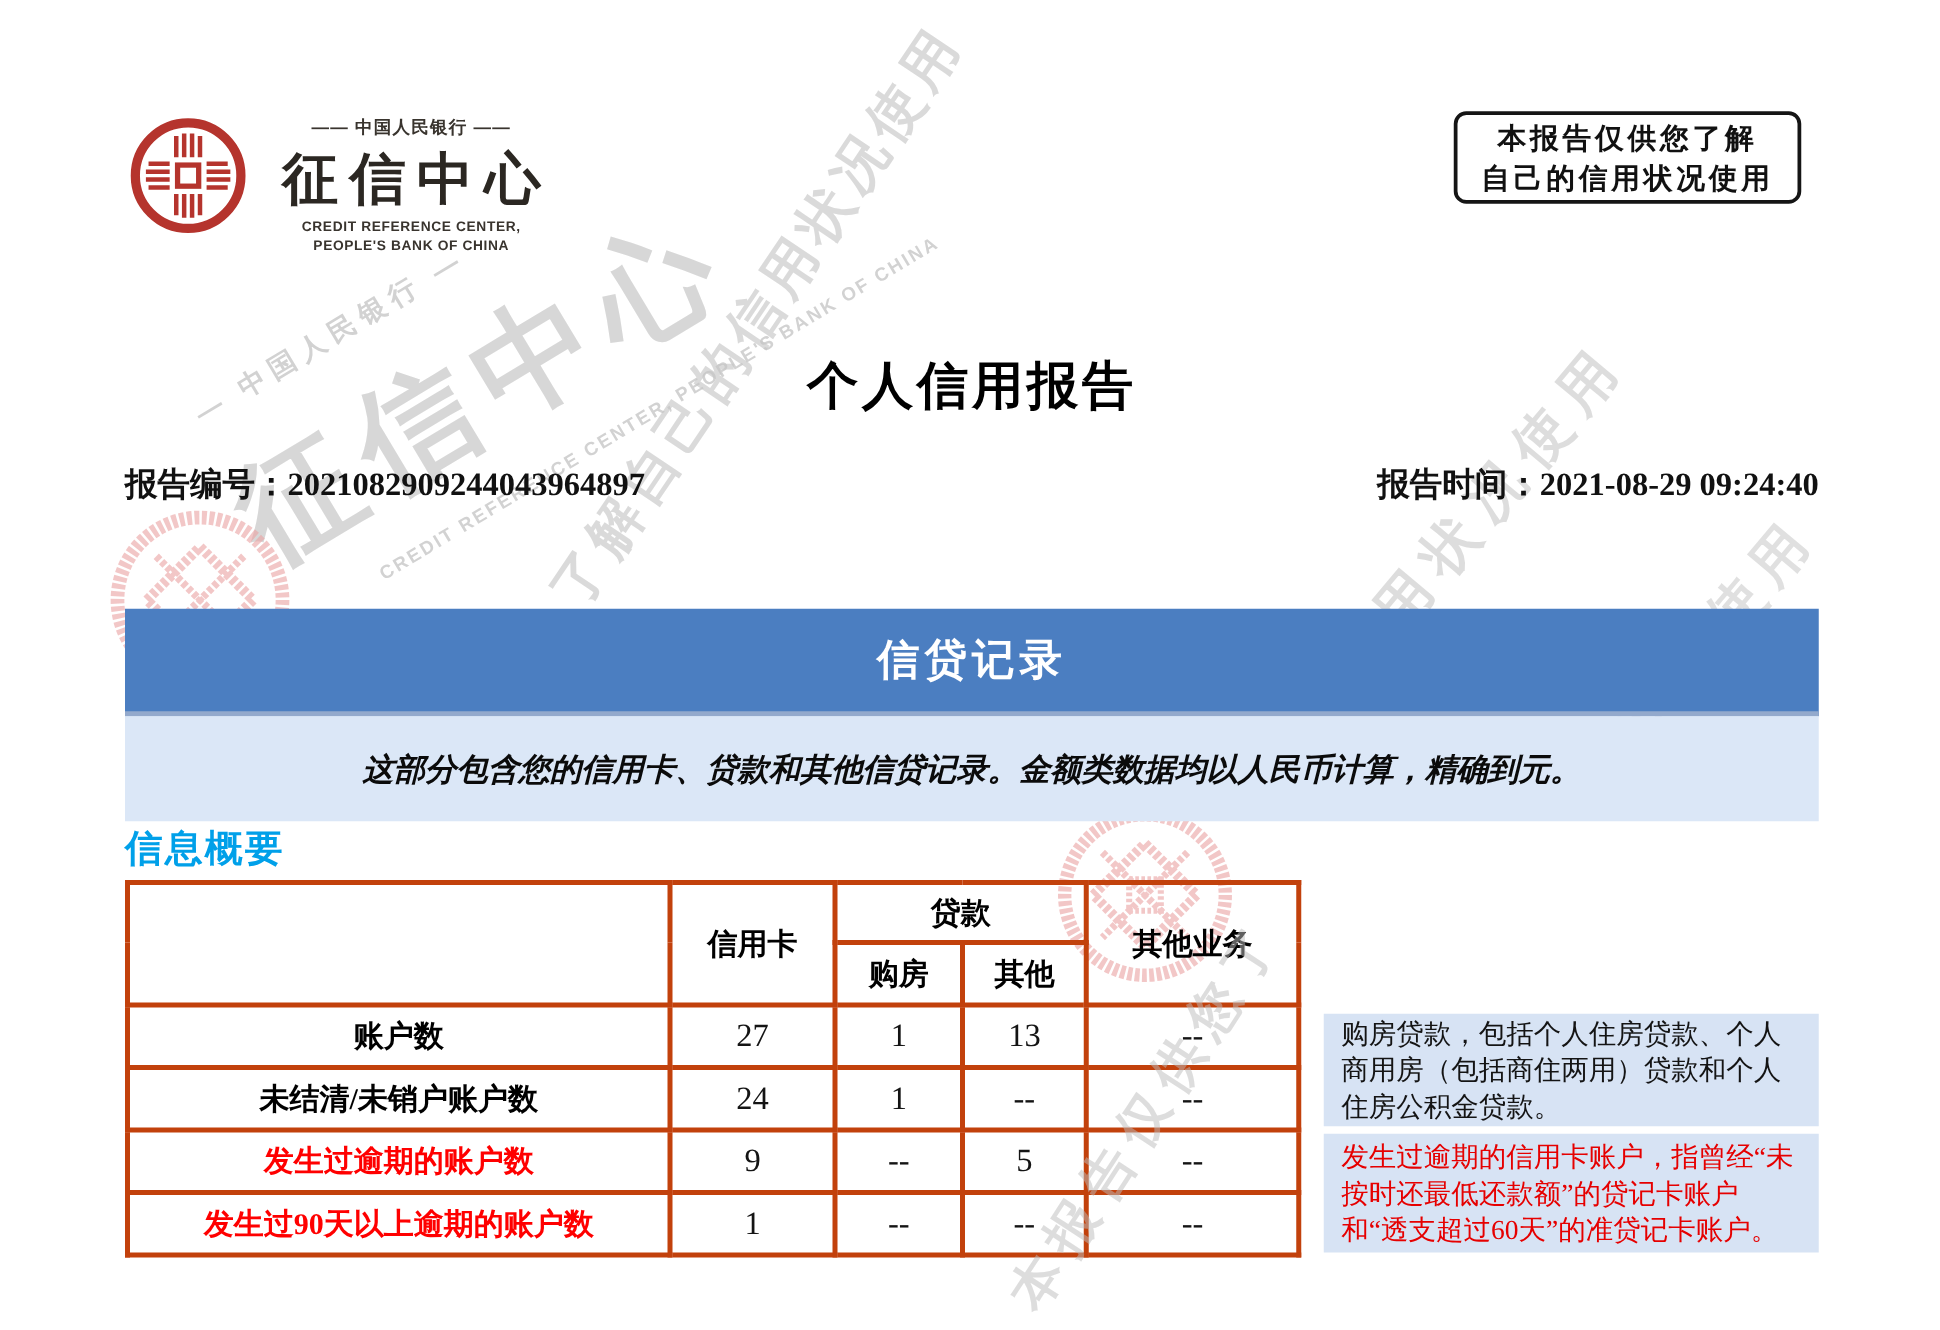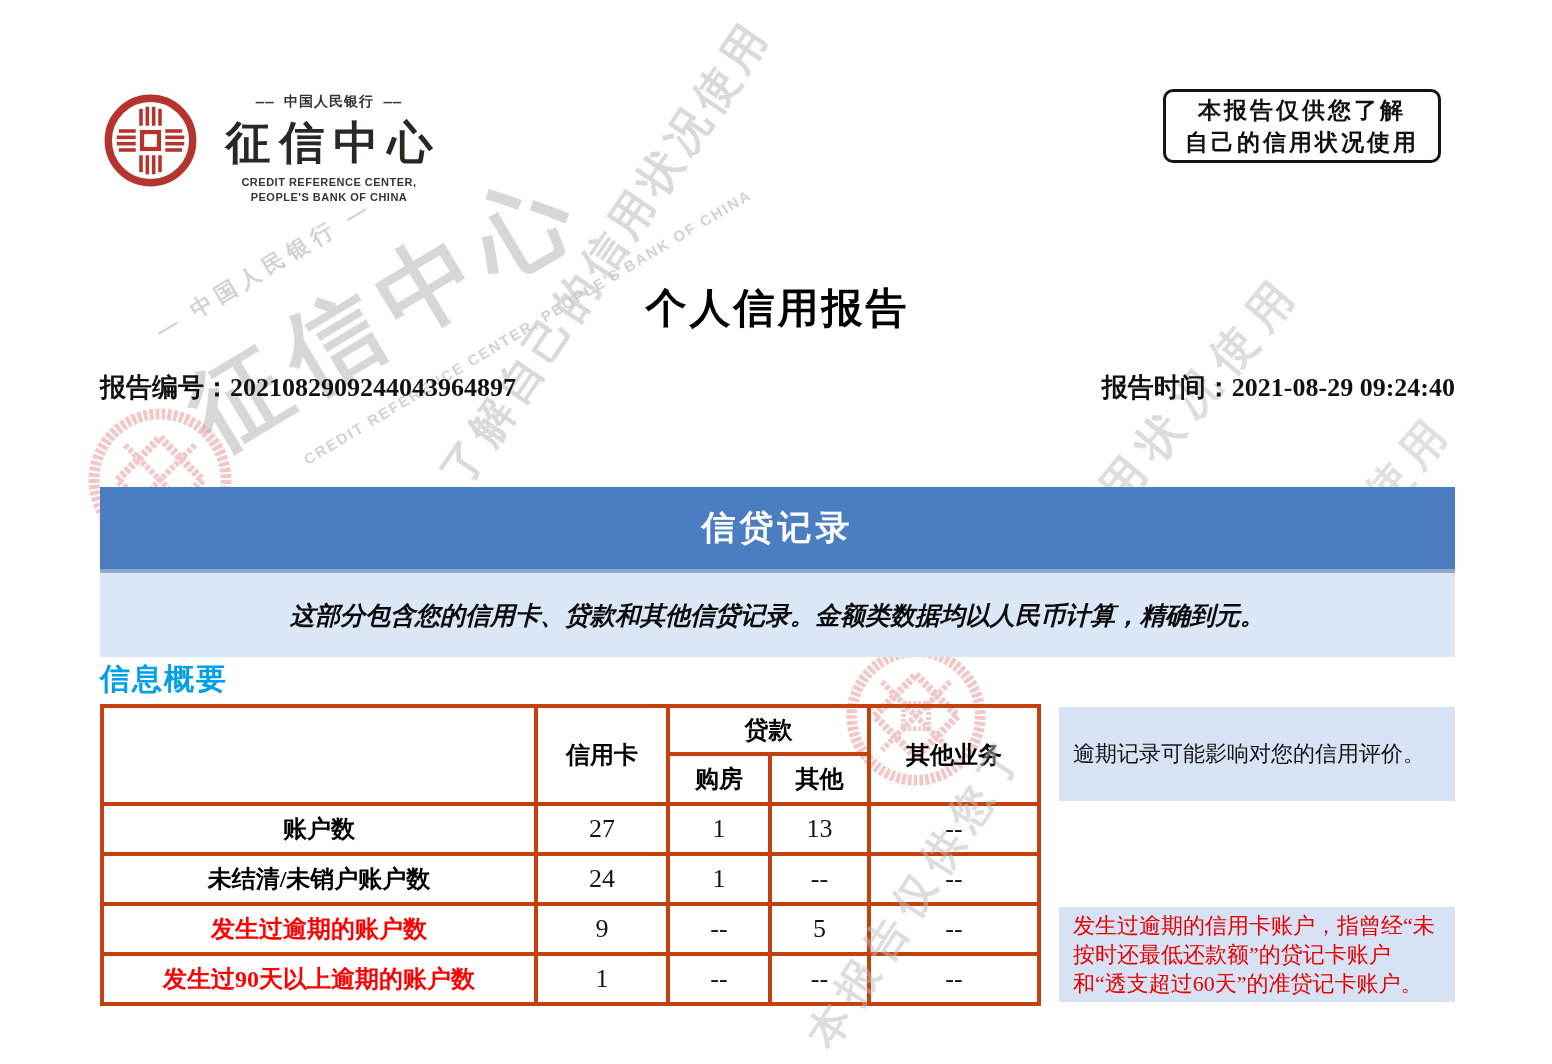--- a/index.html
+++ b/index.html
@@ -16,21 +16,21 @@
   .wm-en{left:305px;top:452px;font-size:15px;letter-spacing:2px;transform:rotate(-31deg);}
   .wm-usage1{left:452px;top:452px;font-size:44px;letter-spacing:6px;transform:rotate(-56deg);opacity:.65;}
   .wm-usage2{left:1072px;top:512px;font-size:45px;letter-spacing:12px;transform:rotate(-50deg);opacity:.6;}
   .wm-usage2b{left:1305px;top:556px;font-size:44px;letter-spacing:10px;transform:rotate(-50deg);opacity:.55;}
   .wm-usage3{left:818px;top:1016px;font-size:42px;letter-spacing:10px;transform:rotate(-57deg);opacity:.5;color:#bdbdbd;}
   .seal{position:absolute;opacity:.6;}
 
   
   .brand{position:absolute;left:103px;top:93px;display:flex;gap:12px;}
   .brand-text{width:238px;text-align:center;color:#39342e;}
-  .brand-top{font-size:14px;font-weight:bold;letter-spacing:1px;white-space:nowrap;font-family:Liberation Mono, monospace;}
+  .brand-top{font-size:14px;font-weight:bold;letter-spacing:1px;white-space:nowrap;}
   .brand-name{font-size:45px;font-weight:bold;letter-spacing:9px;color:#2b2722;margin:2px 0 2px 9px;}
   .brand-en{font-size:11px;font-weight:bold;letter-spacing:0.5px;line-height:1.4;}
 
   
   .notice-box{position:absolute;left:1163px;top:89px;width:272px;height:68px;border:3px solid #151515;
       border-radius:10px;display:flex;flex-direction:column;justify-content:center;align-items:center;
       font-size:23px;font-weight:bold;letter-spacing:3px;line-height:1.4;color:#111;}
 
   .title{position:absolute;left:100px;top:281px;width:1355px;text-align:center;
       font-size:41px;font-weight:bold;letter-spacing:3px;color:#000;}
@@ -216,22 +216,22 @@
       <tr class="data alert">
         <td class="rowlabel">发生过90天以上逾期的账户数</td>
         <td class="val">1</td>
         <td class="val">--</td>
         <td class="val">--</td>
         <td class="val">--</td>
       </tr>
     </tbody>
       </table>
 
-    <div class="note note-1">
-      <span>逾期记录可能影响对您的信用评价。</span>
+    <div class="note note-2">
+      <span>购房贷款，包括个人住房贷款、个人商用房（包括商住两用）贷款和个人住房公积金贷款。</span>
     </div>
     <div class="note note-3 note-red">
       <span>发生过逾期的信用卡账户，指曾经“未按时还最低还款额”的贷记卡账户和“透支超过60天”的准贷记卡账户。</span>
     </div>
 
   </div>
 
   <div class="layer-over">
     <div class="wm wm-usage3">本报告仅供您了</div>
   </div>

